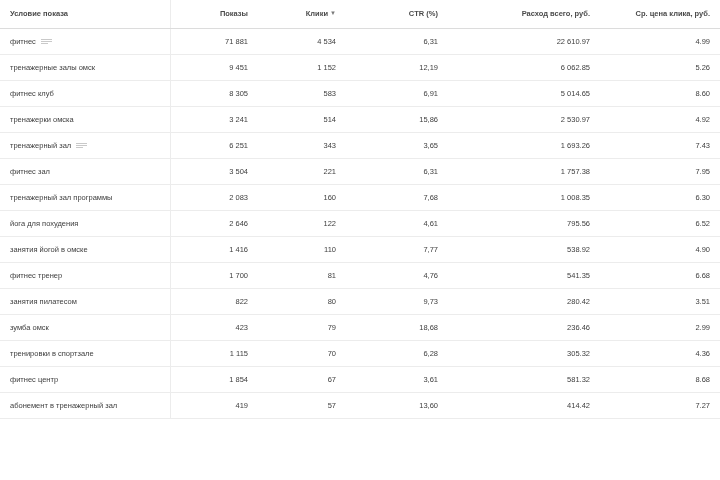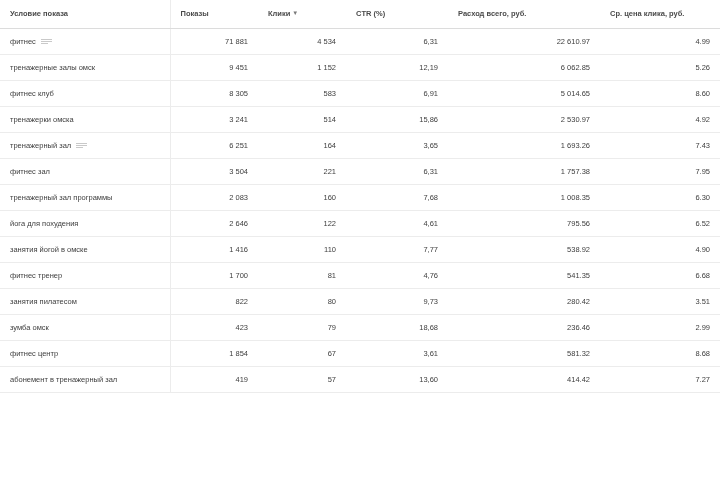--- a/index.html
+++ b/index.html
@@ -30,21 +30,21 @@
     font-size: 7.5px;
     font-weight: bold;
     color: #4a4a4a;
     padding: 9px 10px 10px 10px;
     border-bottom: 1px solid #dcdcdc;
     background: #ffffff;
     vertical-align: middle;
     white-space: nowrap;
   }
   .stats-table thead th.left { text-align: left; }
-  .stats-table thead th.right { text-align: left; }
+  .stats-table thead th.right { text-align: right; }
 
   .sort-arrow {
     font-size: 6px;
     color: #7a7a7a;
     margin-left: 2px;
     position: relative;
     top: -1px;
   }
 
   .stats-table tbody td {
@@ -159,21 +159,21 @@
         <td class="num">4.92</td>
       </tr>
       <tr>
         <td class="cond">
           <div class="cond-wrap">
             <span class="cond-text">тренажерный зал</span>
             <span class="tag-icon"></span>
           </div>
         </td>
         <td class="num">6 251</td>
-        <td class="num">164</td>
+        <td class="num">343</td>
         <td class="num">3,65</td>
         <td class="num">1 693.26</td>
         <td class="num">7.43</td>
       </tr>
       <tr>
         <td class="cond">
           <div class="cond-wrap">
             <span class="cond-text">фитнес зал</span>
           </div>
         </td>
@@ -251,20 +251,32 @@
         </td>
         <td class="num">423</td>
         <td class="num">79</td>
         <td class="num">18,68</td>
         <td class="num">236.46</td>
         <td class="num">2.99</td>
       </tr>
       <tr>
         <td class="cond">
           <div class="cond-wrap">
+            <span class="cond-text">тренировки в спортзале</span>
+          </div>
+        </td>
+        <td class="num">1 115</td>
+        <td class="num">70</td>
+        <td class="num">6,28</td>
+        <td class="num">305.32</td>
+        <td class="num">4.36</td>
+      </tr>
+      <tr>
+        <td class="cond">
+          <div class="cond-wrap">
             <span class="cond-text">фитнес центр</span>
           </div>
         </td>
         <td class="num">1 854</td>
         <td class="num">67</td>
         <td class="num">3,61</td>
         <td class="num">581.32</td>
         <td class="num">8.68</td>
       </tr>
       <tr>

